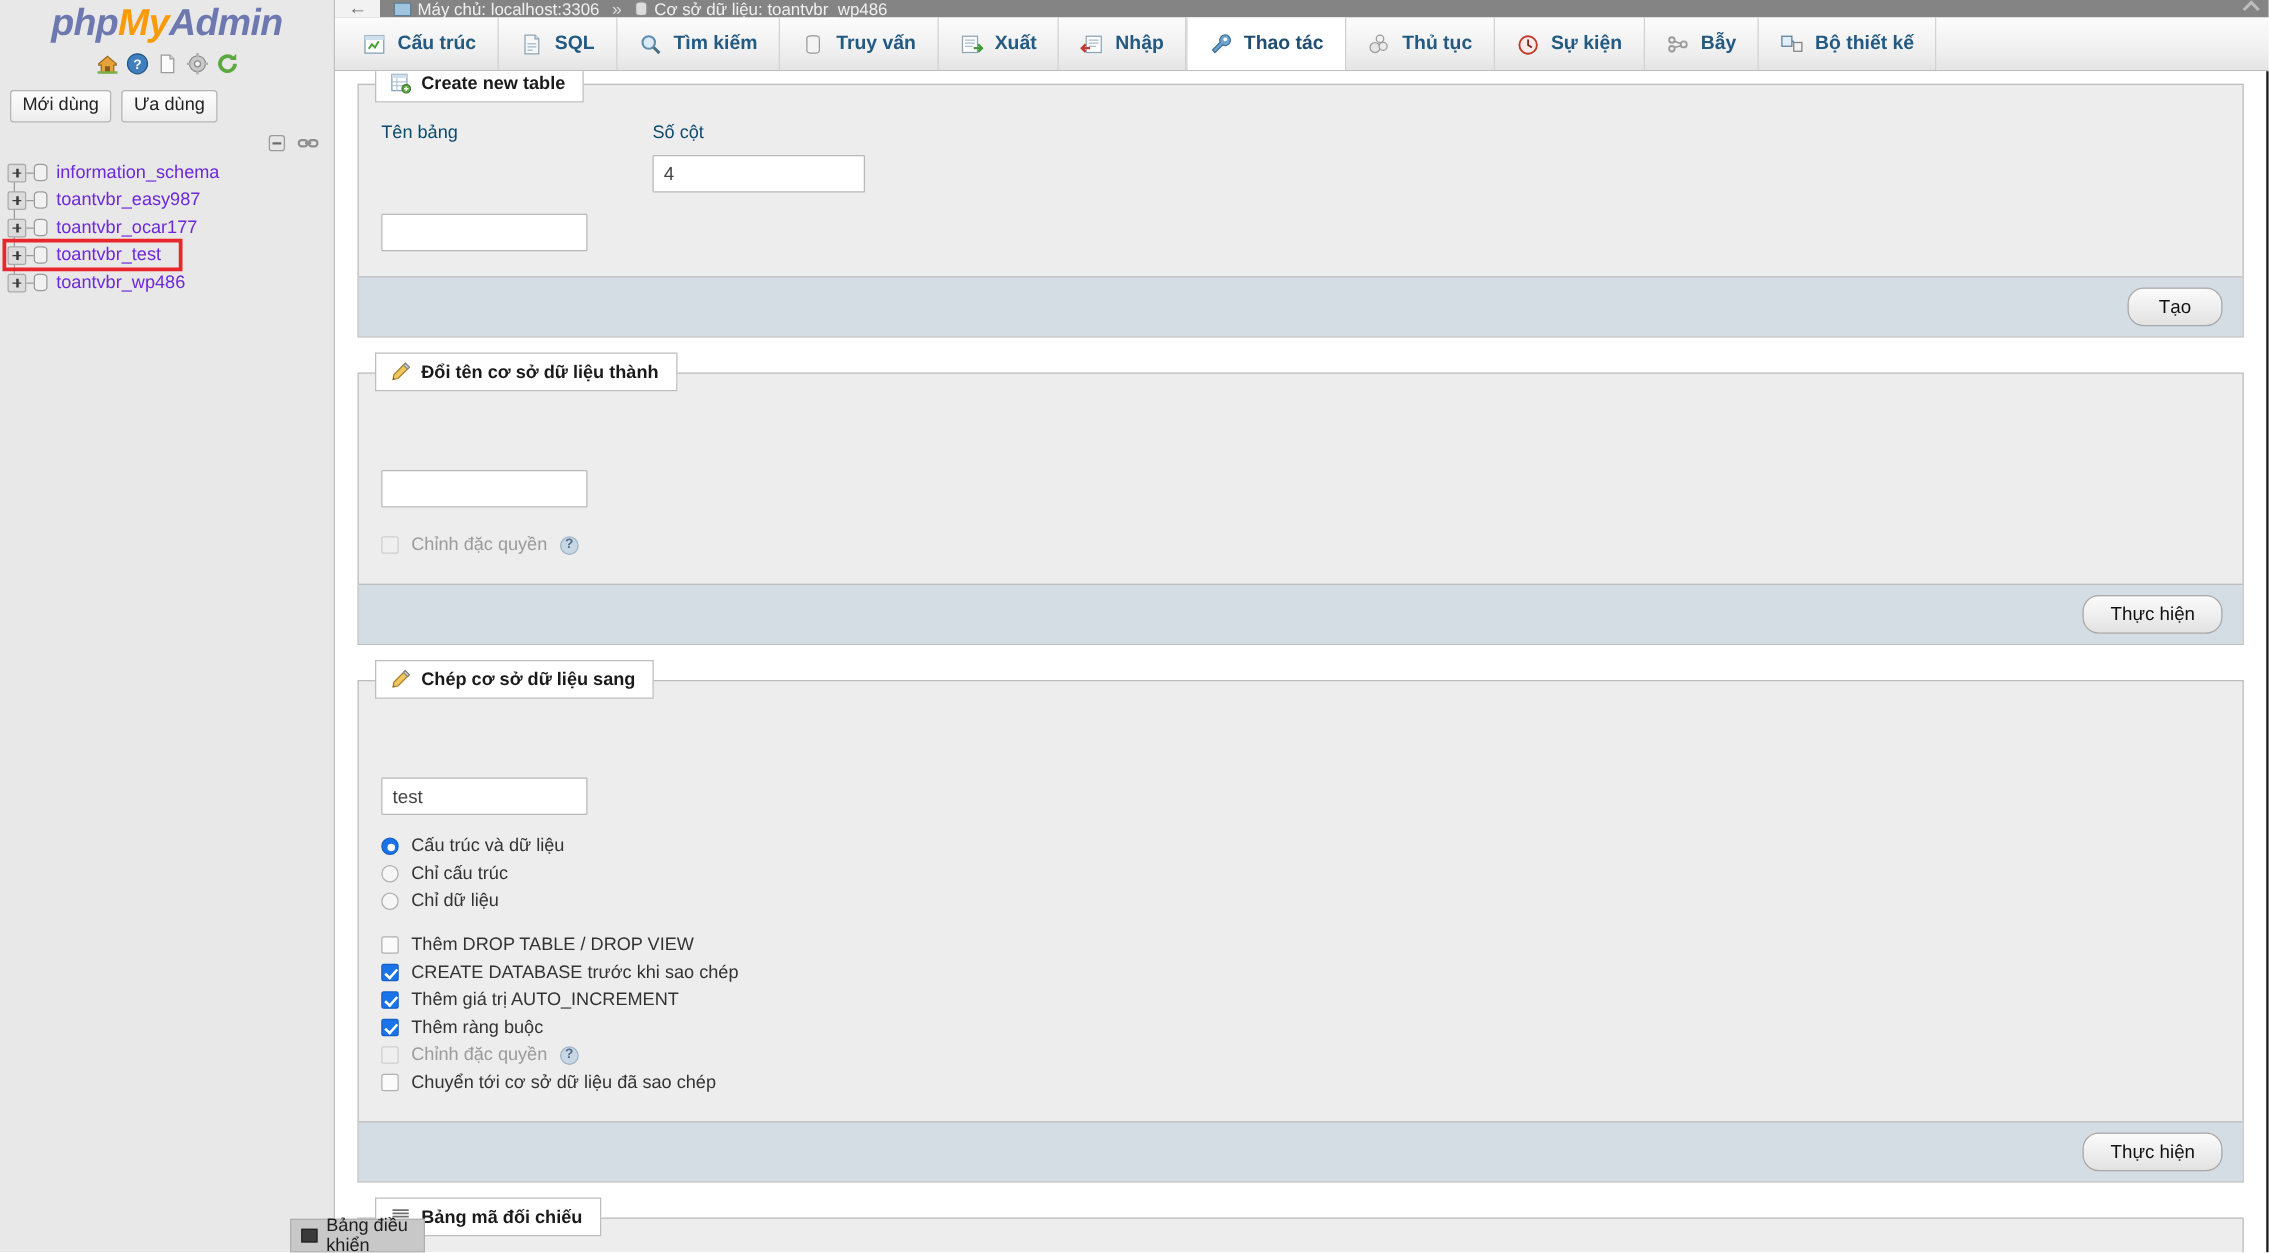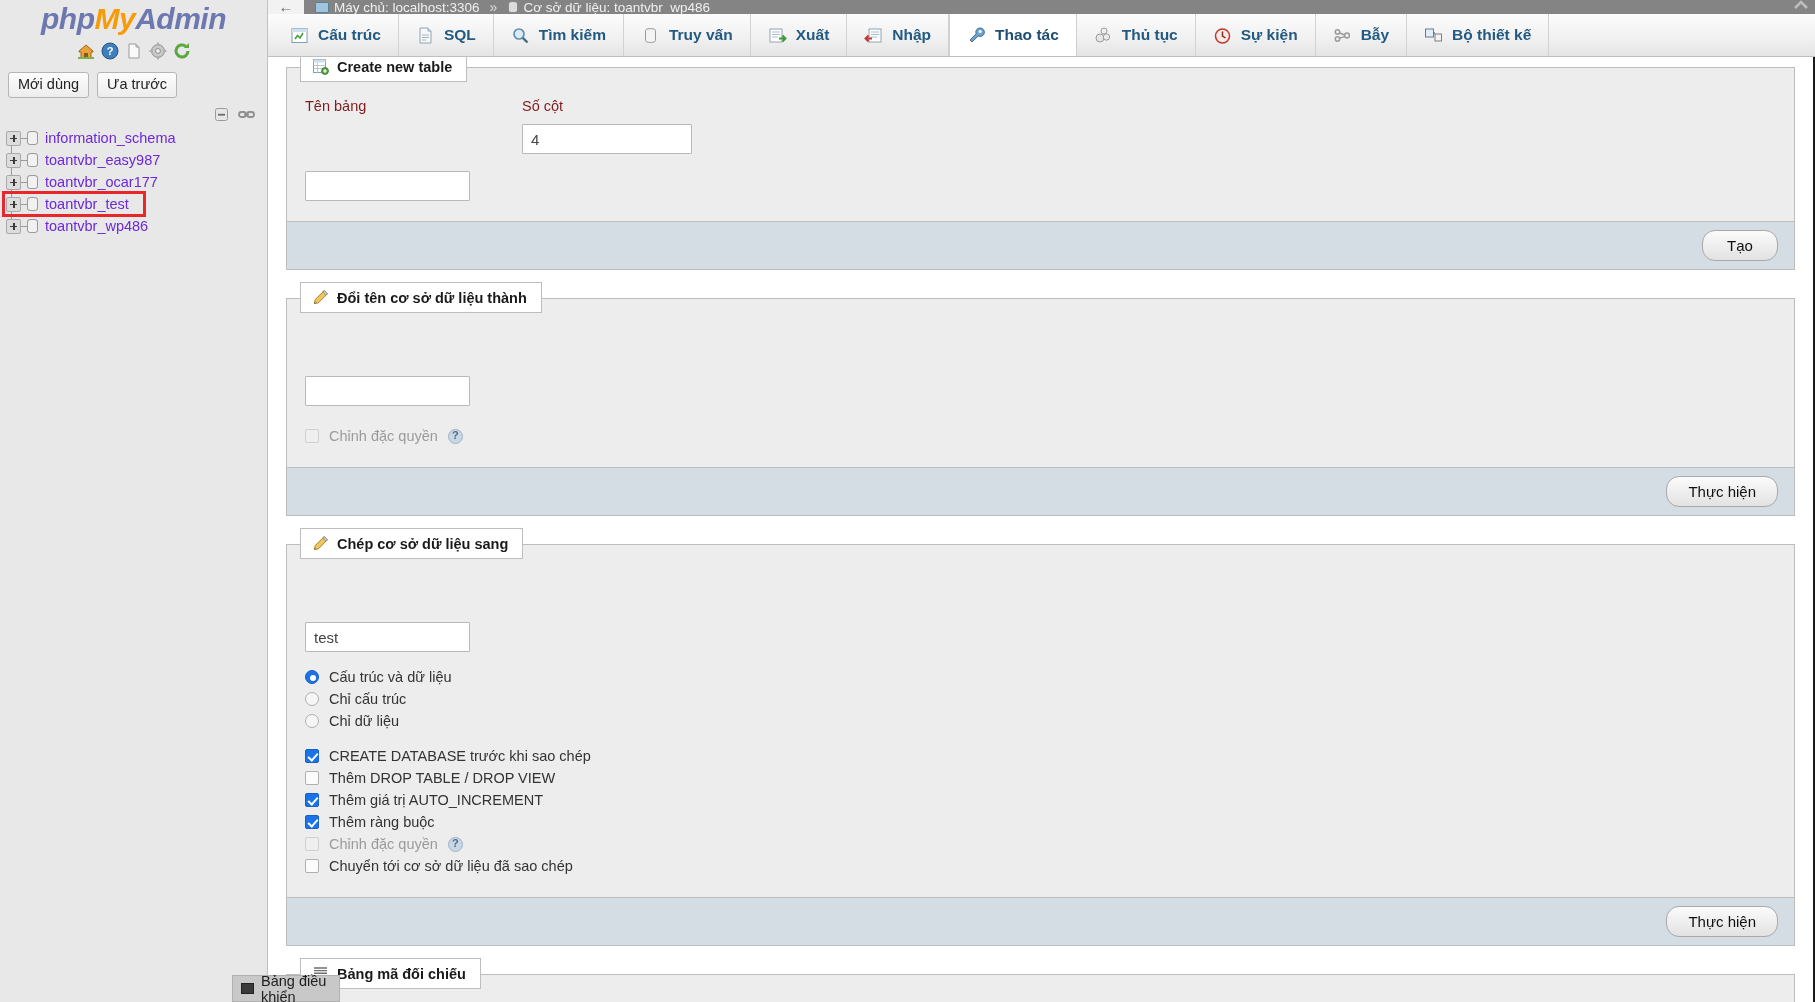--- a/index.html
+++ b/index.html
@@ -200,21 +200,21 @@
     font-size: 15px;
     color: #111;
     cursor: pointer;
     min-width: 76px;
     text-align: center;
   }
 
   .field-row { display: flex; gap: 52px; }
   .field-col { display: flex; flex-direction: column; }
   .field-label {
-    font-size: 14.5px; color: #7f1d1d; margin-bottom: 10px;
+    font-size: 14.5px; color: #0c4a6e; margin-bottom: 10px;
   }
   .txtbox {
     border: 1px solid #b9b9b9;
     background: #fff;
     height: 30px;
     padding: 0 8px;
     font-size: 15px;
     color: #444;
     font-family: "Liberation Sans", sans-serif;
     border-radius: 1px;
@@ -335,21 +335,21 @@
     <span class="sic">
       <svg width="18" height="18" viewBox="0 0 18 18">
           <path d="M15 9a6 6 0 1 1-2.1-4.6" fill="none" stroke="#5ba83f" stroke-width="3"></path>
           <path d="M16 1v5h-5z" fill="#5ba83f"></path>
         </svg>
     </span>
   </div>
 
   <div id="quick-btns">
     <div class="qbtn">Mới dùng</div>
-    <div class="qbtn">Ưa trước</div>
+    <div class="qbtn">Ưa dùng</div>
   </div>
 
   <div id="tree-toolbar">
     <span class="tb-ico">
       <svg width="17" height="15" viewBox="0 0 17 15">
           <rect x="1.5" y="1.5" width="12" height="12" rx="2" fill="#e6e6e6" stroke="#9b9b9b"></rect>
           <rect x="4" y="6.8" width="7" height="1.8" fill="#6d6d6d"></rect>
         </svg>
     </span>
     <span class="tb-ico">
@@ -636,26 +636,26 @@
           <span class="opt-label">Chỉ cấu trúc</span>
         </div>
         <div class="opt-row">
           <span class="radio"></span>
           <span class="opt-label">Chỉ dữ liệu</span>
         </div>
 
         <div style="height:13px"></div>
 
         <div class="opt-row">
+          <span class="cbx"></span>
+          <span class="opt-label">Thêm DROP TABLE / DROP VIEW</span>
+        </div>
+        <div class="opt-row">
           <span class="cbx on"></span>
           <span class="opt-label">CREATE DATABASE trước khi sao chép</span>
-        </div>
-        <div class="opt-row">
-          <span class="cbx"></span>
-          <span class="opt-label">Thêm DROP TABLE / DROP VIEW</span>
         </div>
         <div class="opt-row">
           <span class="cbx on"></span>
           <span class="opt-label">Thêm giá trị AUTO_INCREMENT</span>
         </div>
         <div class="opt-row">
           <span class="cbx on"></span>
           <span class="opt-label">Thêm ràng buộc</span>
         </div>
         <div class="opt-row">

